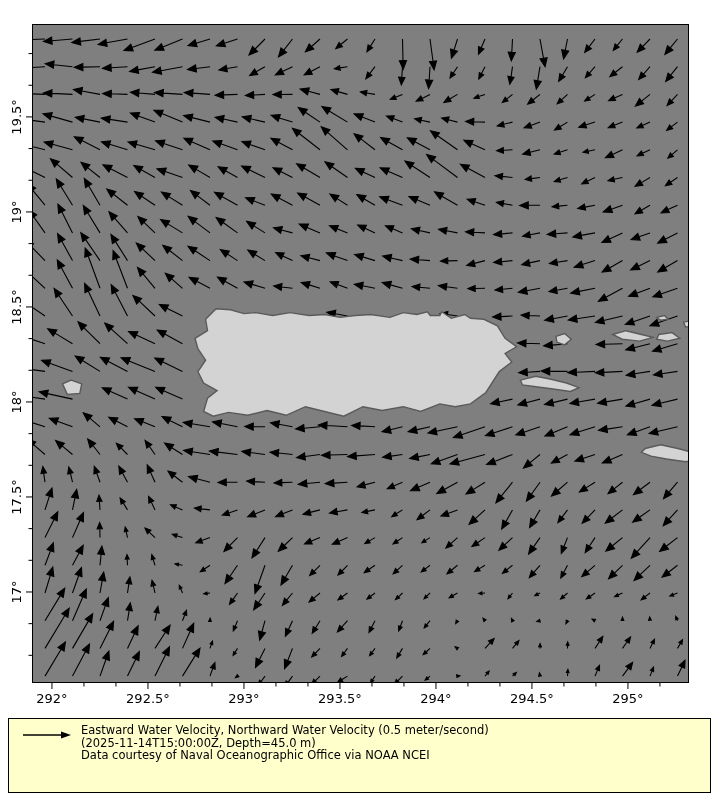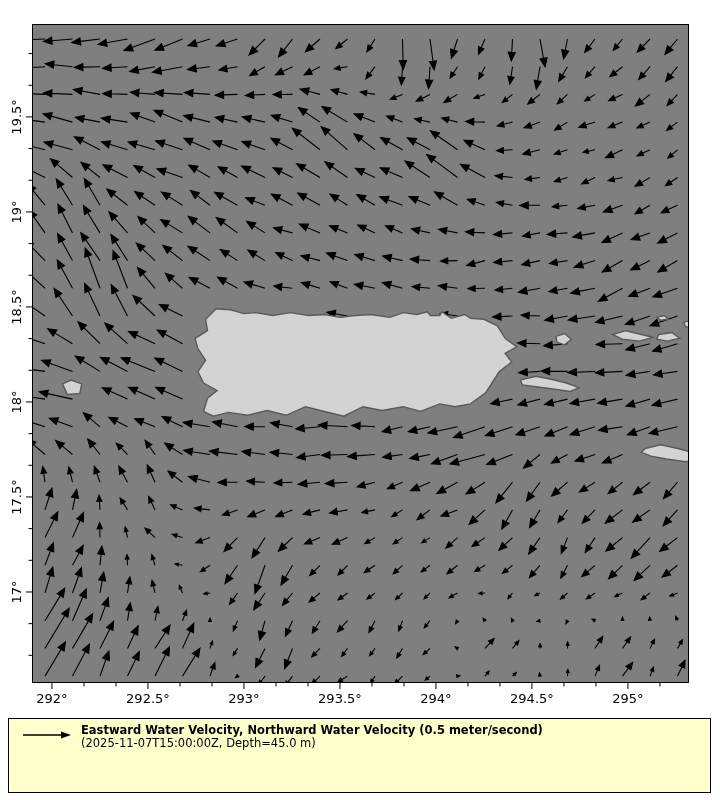--- a/index.html
+++ b/index.html
@@ -5,21 +5,21 @@
   html,body{margin:0;padding:0;background:#ffffff;}
   body{width:720px;height:800px;position:relative;overflow:hidden;
        font-family:"DejaVu Sans","Liberation Sans",sans-serif;}
   .fig{position:absolute;left:0;top:0;width:720px;height:800px;}
   #plot-svg{position:absolute;left:0;top:0;display:block;}
   .legend{position:absolute;left:8px;top:718px;width:703px;height:75px;
           box-sizing:border-box;border:1px solid #000;background:#ffffcc;}
   .legend-arrow{position:absolute;left:12px;top:9px;}
   .legend-text{position:absolute;left:72px;top:5px;right:6px;color:#000;}
   .legend-text .ln{font-size:11.5px;line-height:12.6px;white-space:nowrap;}
-  .legend-text .lt{font-weight:bold;}
+  .legend-text .lt{font-weight:normal;}
 </style>
 </head>
 <body>
 
 <div class="fig">
 
   <svg id="plot-svg" width="720" height="714">
       <defs>
         <clipPath id="plotclip">
           <rect x="0" y="0" width="657" height="659"></rect>
@@ -629,17 +629,18 @@
       </g>
     </svg>
 
   <div class="legend">
     <svg class="legend-arrow" width="54" height="14">
       <line x1="2" y1="7" x2="42" y2="7" stroke="#000" stroke-width="1.6"></line>
       <polygon points="50,7 40,3.4 40,10.6" fill="#000"></polygon>
     </svg>
     <div class="legend-text">
       <div class="ln lt">Eastward Water Velocity, Northward Water Velocity (0.5 meter/second)</div>
-      <div class="ln">(2025-11-07T15:00:00Z, Depth=45.0 m)</div>
+      <div class="ln">(2025-11-14T15:00:00Z, Depth=45.0 m)</div>
+      <div class="ln">Data courtesy of Naval Oceanographic Office via NOAA NCEI</div>
     </div>
   </div>
 
 </div>
 
 </body></html>

